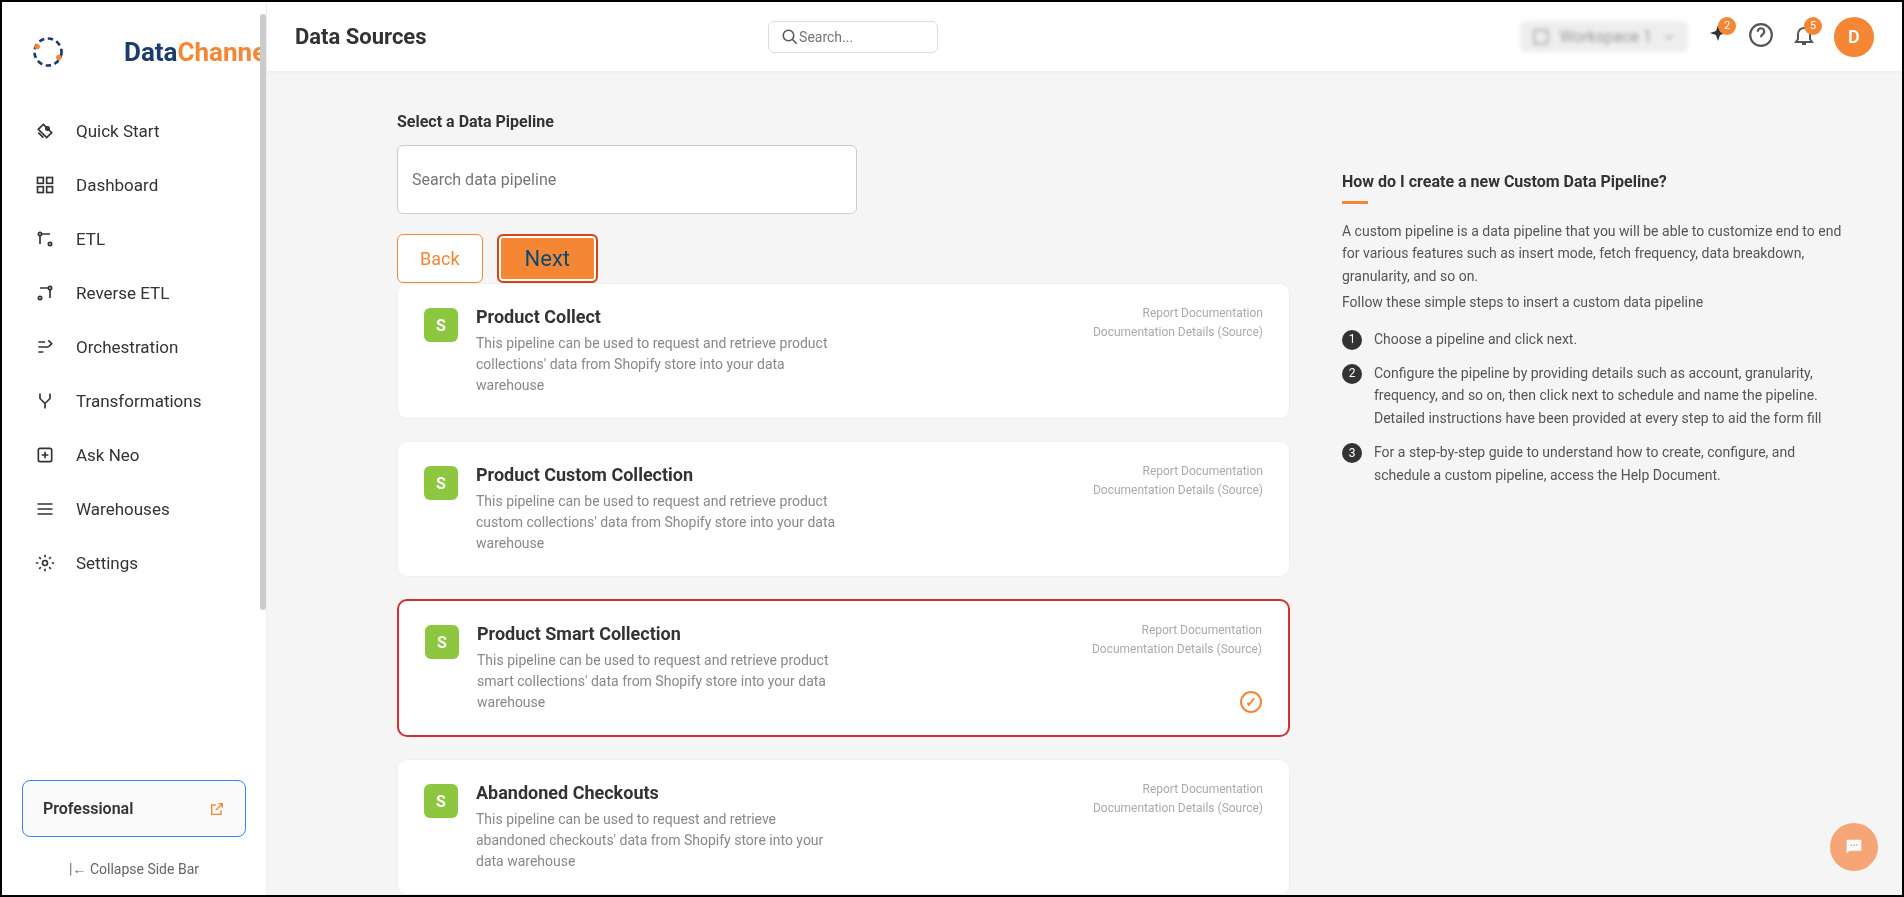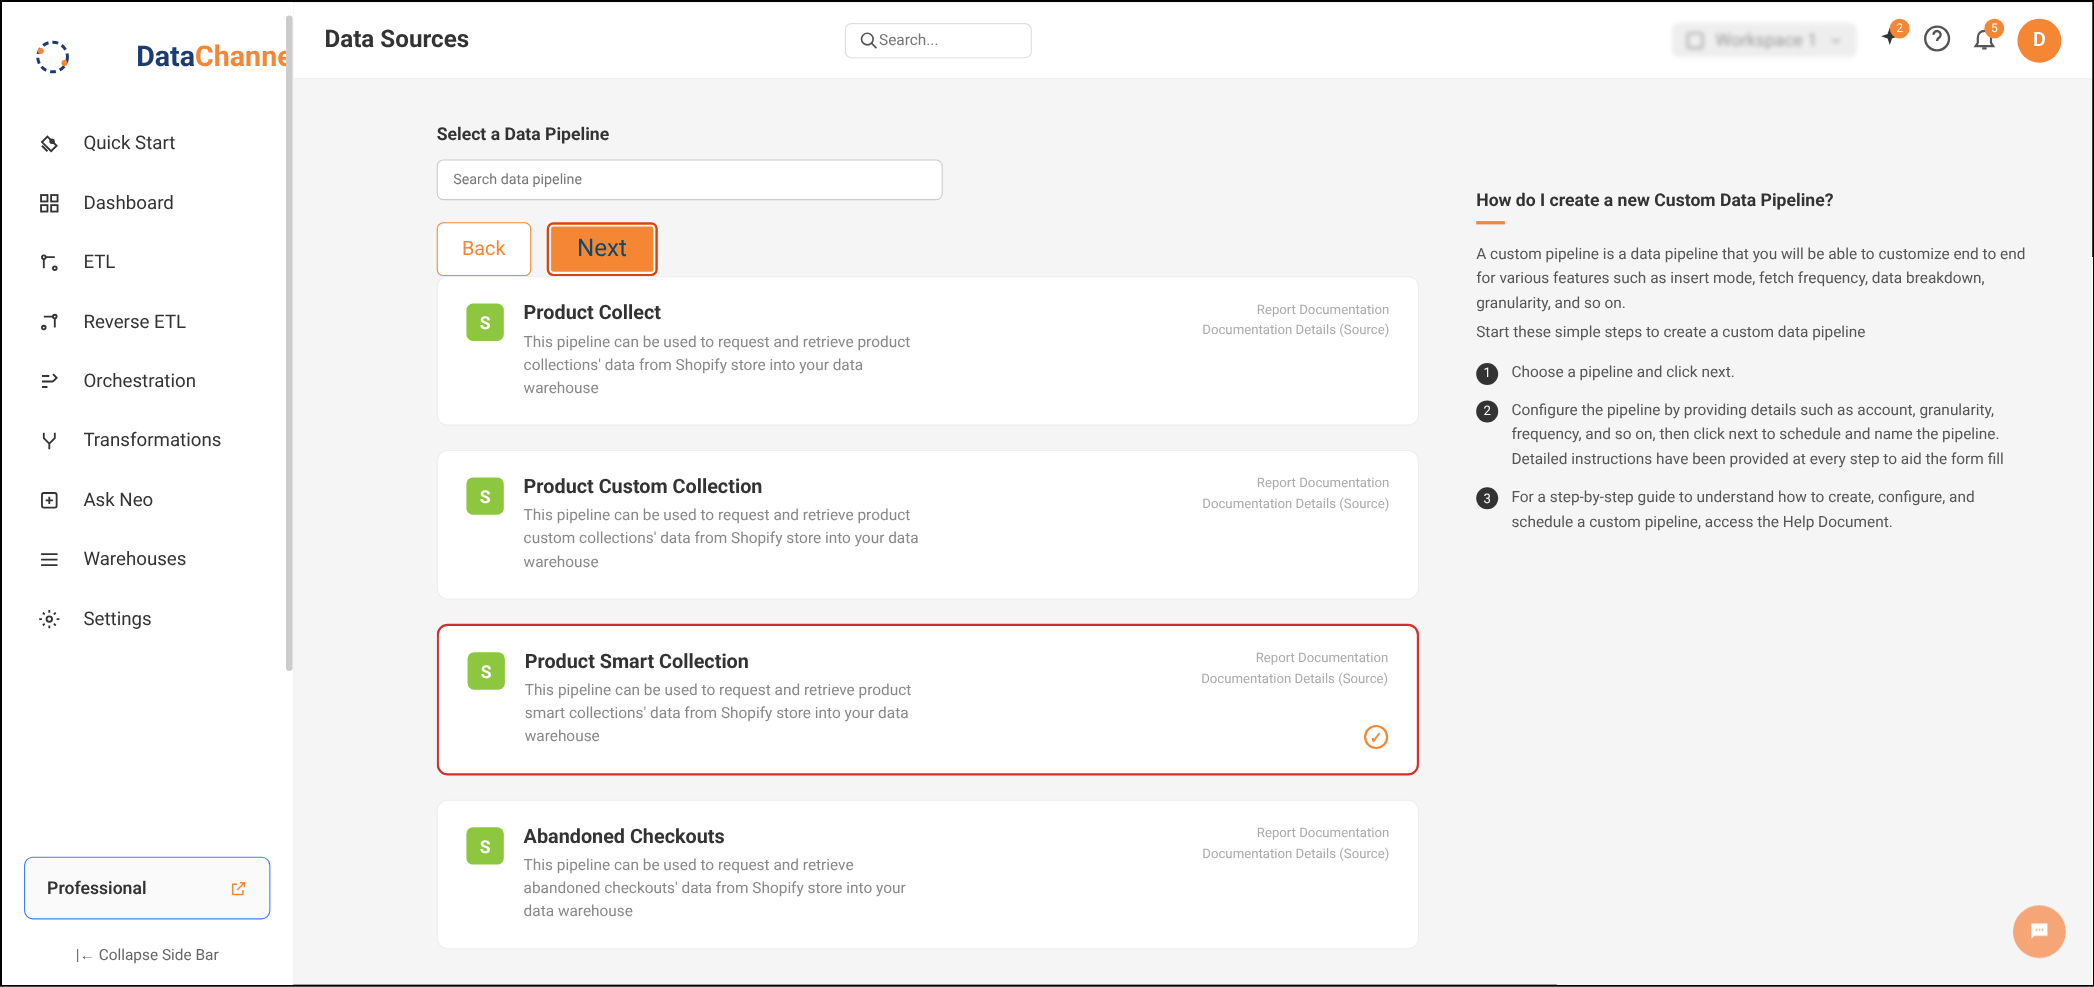--- a/index.html
+++ b/index.html
@@ -34,21 +34,21 @@
 .workspace-select { background:#eee; border-radius:6px; padding:6px 12px; display:flex; align-items:center; gap:10px; color:#999; filter: blur(2px);}
 .sparkle-icon,.help-icon,.bell-icon { color:#555; position:relative;}
 .badge { position:absolute; top:-6px; right:-6px; background:#f58634; color:#fff; font-size:11px; border-radius:50%; width:18px; height:18px; display:flex; align-items:center; justify-content:center;}
 .avatar { width:40px; height:40px; border-radius:50%; background:#f58634; color:#fff; display:flex; align-items:center; justify-content:center; font-weight:600; font-size:18px;}
 
 
 .content { flex:1; padding: 40px 50px 0 130px; display:flex; gap:40px; overflow:hidden;}
 .left-col { flex:1; display:flex; flex-direction:column; min-width:0;}
 .head-row { display:flex; align-items:flex-start; justify-content:space-between;flex-direction:column;}
 .section-title { font-size:16px; font-weight:700; color:#333; margin-bottom:14px;}
-.pipeline-search { border:1px solid #ccc; border-radius:6px; padding:10px 14px; width:460px; font-size:13px; outline:none; color:#737373; margin-bottom:20px;}
+.pipeline-search { border:1px solid #ccc; border-radius:6px; padding:24px 14px; width:460px; font-size:16px; outline:none; color:#737373; margin-bottom:20px;}
 .actions { display:flex; gap:14px;}
 .btn-back { border:1px solid #f58634; background:#fff; color:#f58634; padding:10px 22px; font-size:18px; border-radius:6px; cursor:pointer;}
 .btn-next { border:2px solid #d84315; background:#f58634; color:#0c4a6e; padding:10px 26px; font-size:22px; border-radius:6px; cursor:pointer; box-shadow:0 0 0 2px #fff inset;}
 .cards { flex:1; overflow-y:auto; padding-right:12px;}
 .cards::-webkit-scrollbar { width:6px;}
 .cards::-webkit-scrollbar-thumb { background:#d0d0d0; border-radius:3px;}
 .card { background:#fff; border:1px solid #eee; border-radius:10px; padding:22px 26px; margin-bottom:22px; display:flex; gap:18px; position:relative;}
 .card.selected { border:2px solid #d32f2f; }
 .card-icon { width:34px; height:34px; background:#8dc63f; border-radius:6px; display:flex; align-items:center; justify-content:center; color:#fff; font-weight:700; flex-shrink:0; margin-top:2px;}
 .card-body { flex:1;}
@@ -294,21 +294,21 @@
     </div>
 
   </div>
           </div>
       </div>
 
       <div class="right-col">
         <div class="help-title">How do I create a new Custom Data Pipeline?</div>
         <div class="help-underline"></div>
         <div class="help-p">A custom pipeline is a data pipeline that you will be able to customize end to end for various features such as insert mode, fetch frequency, data breakdown, granularity, and so on.</div>
-        <div class="help-p">Start these simple steps to create a custom data pipeline</div>
+        <div class="help-p">Follow these simple steps to insert a custom data pipeline</div>
         <ol class="help-steps" id="steps-container">
             <li>
               <span class="step-num">1</span>
               <span>Choose a pipeline and click next.</span>
             </li>
             <li>
               <span class="step-num">2</span>
               <span>Configure the pipeline by providing details such as account, granularity, frequency, and so on, then click next to schedule and name the pipeline. Detailed instructions have been provided at every step to aid the form fill</span>
             </li>
             <li>

